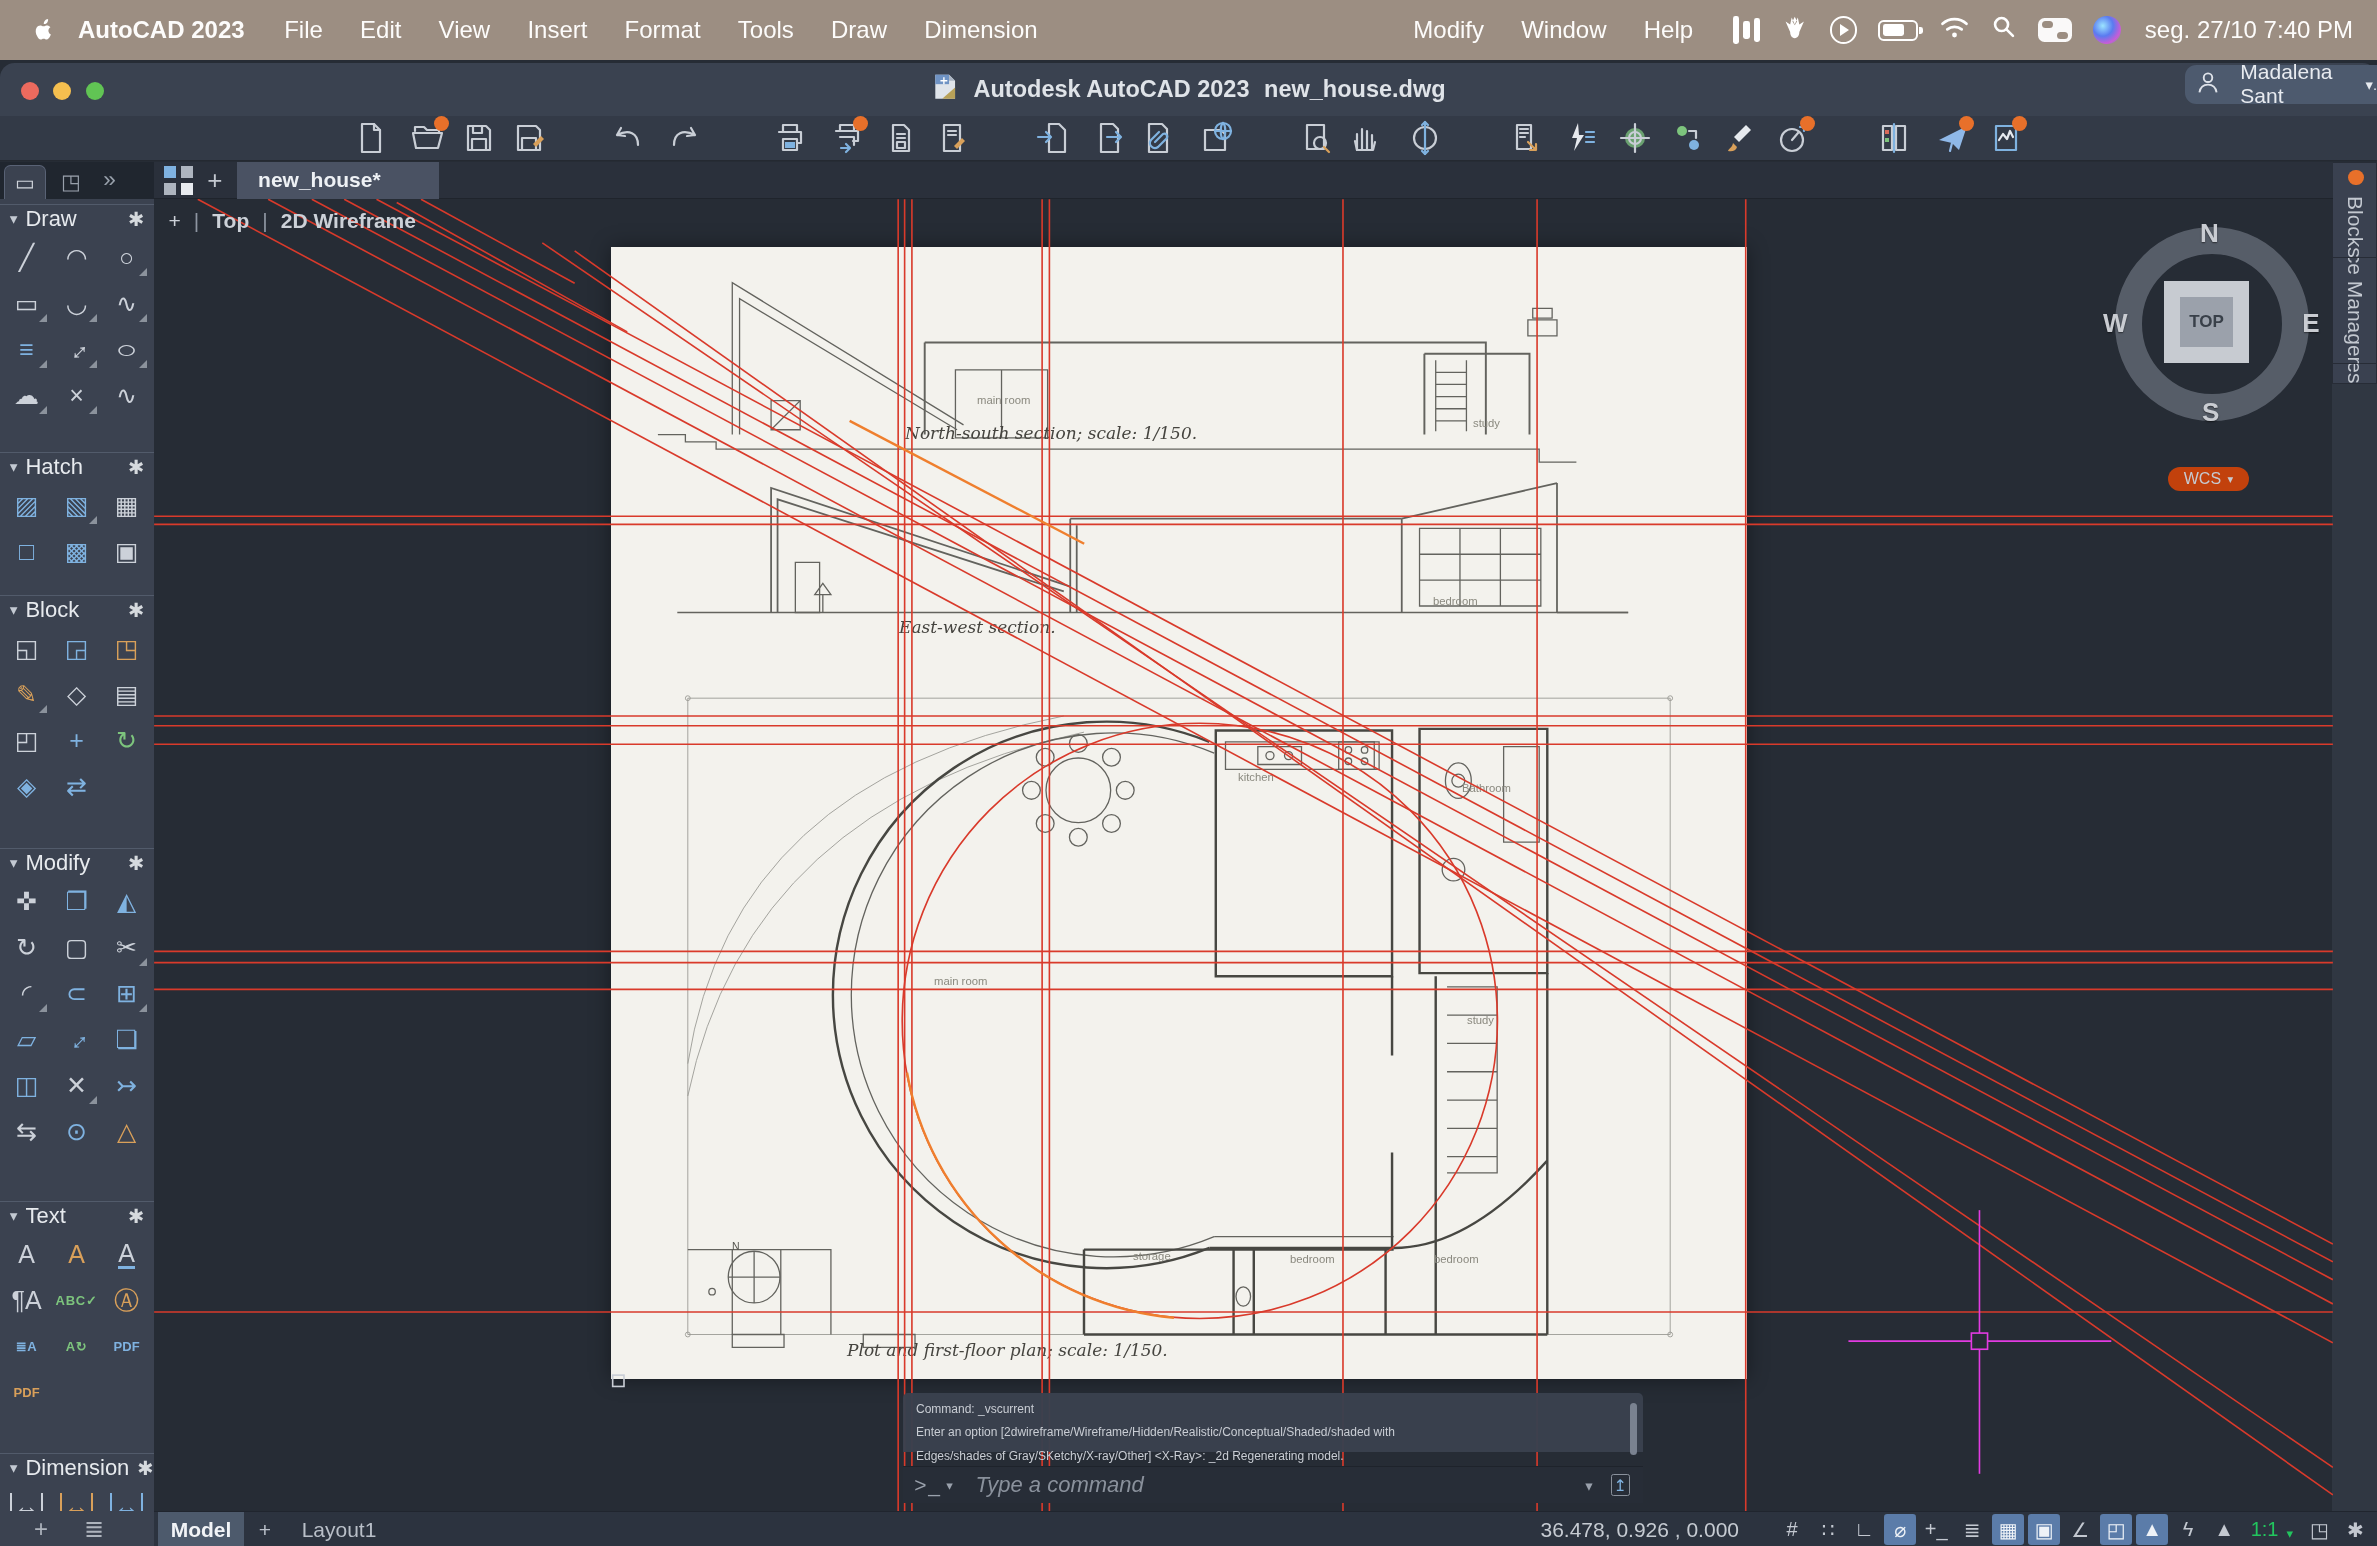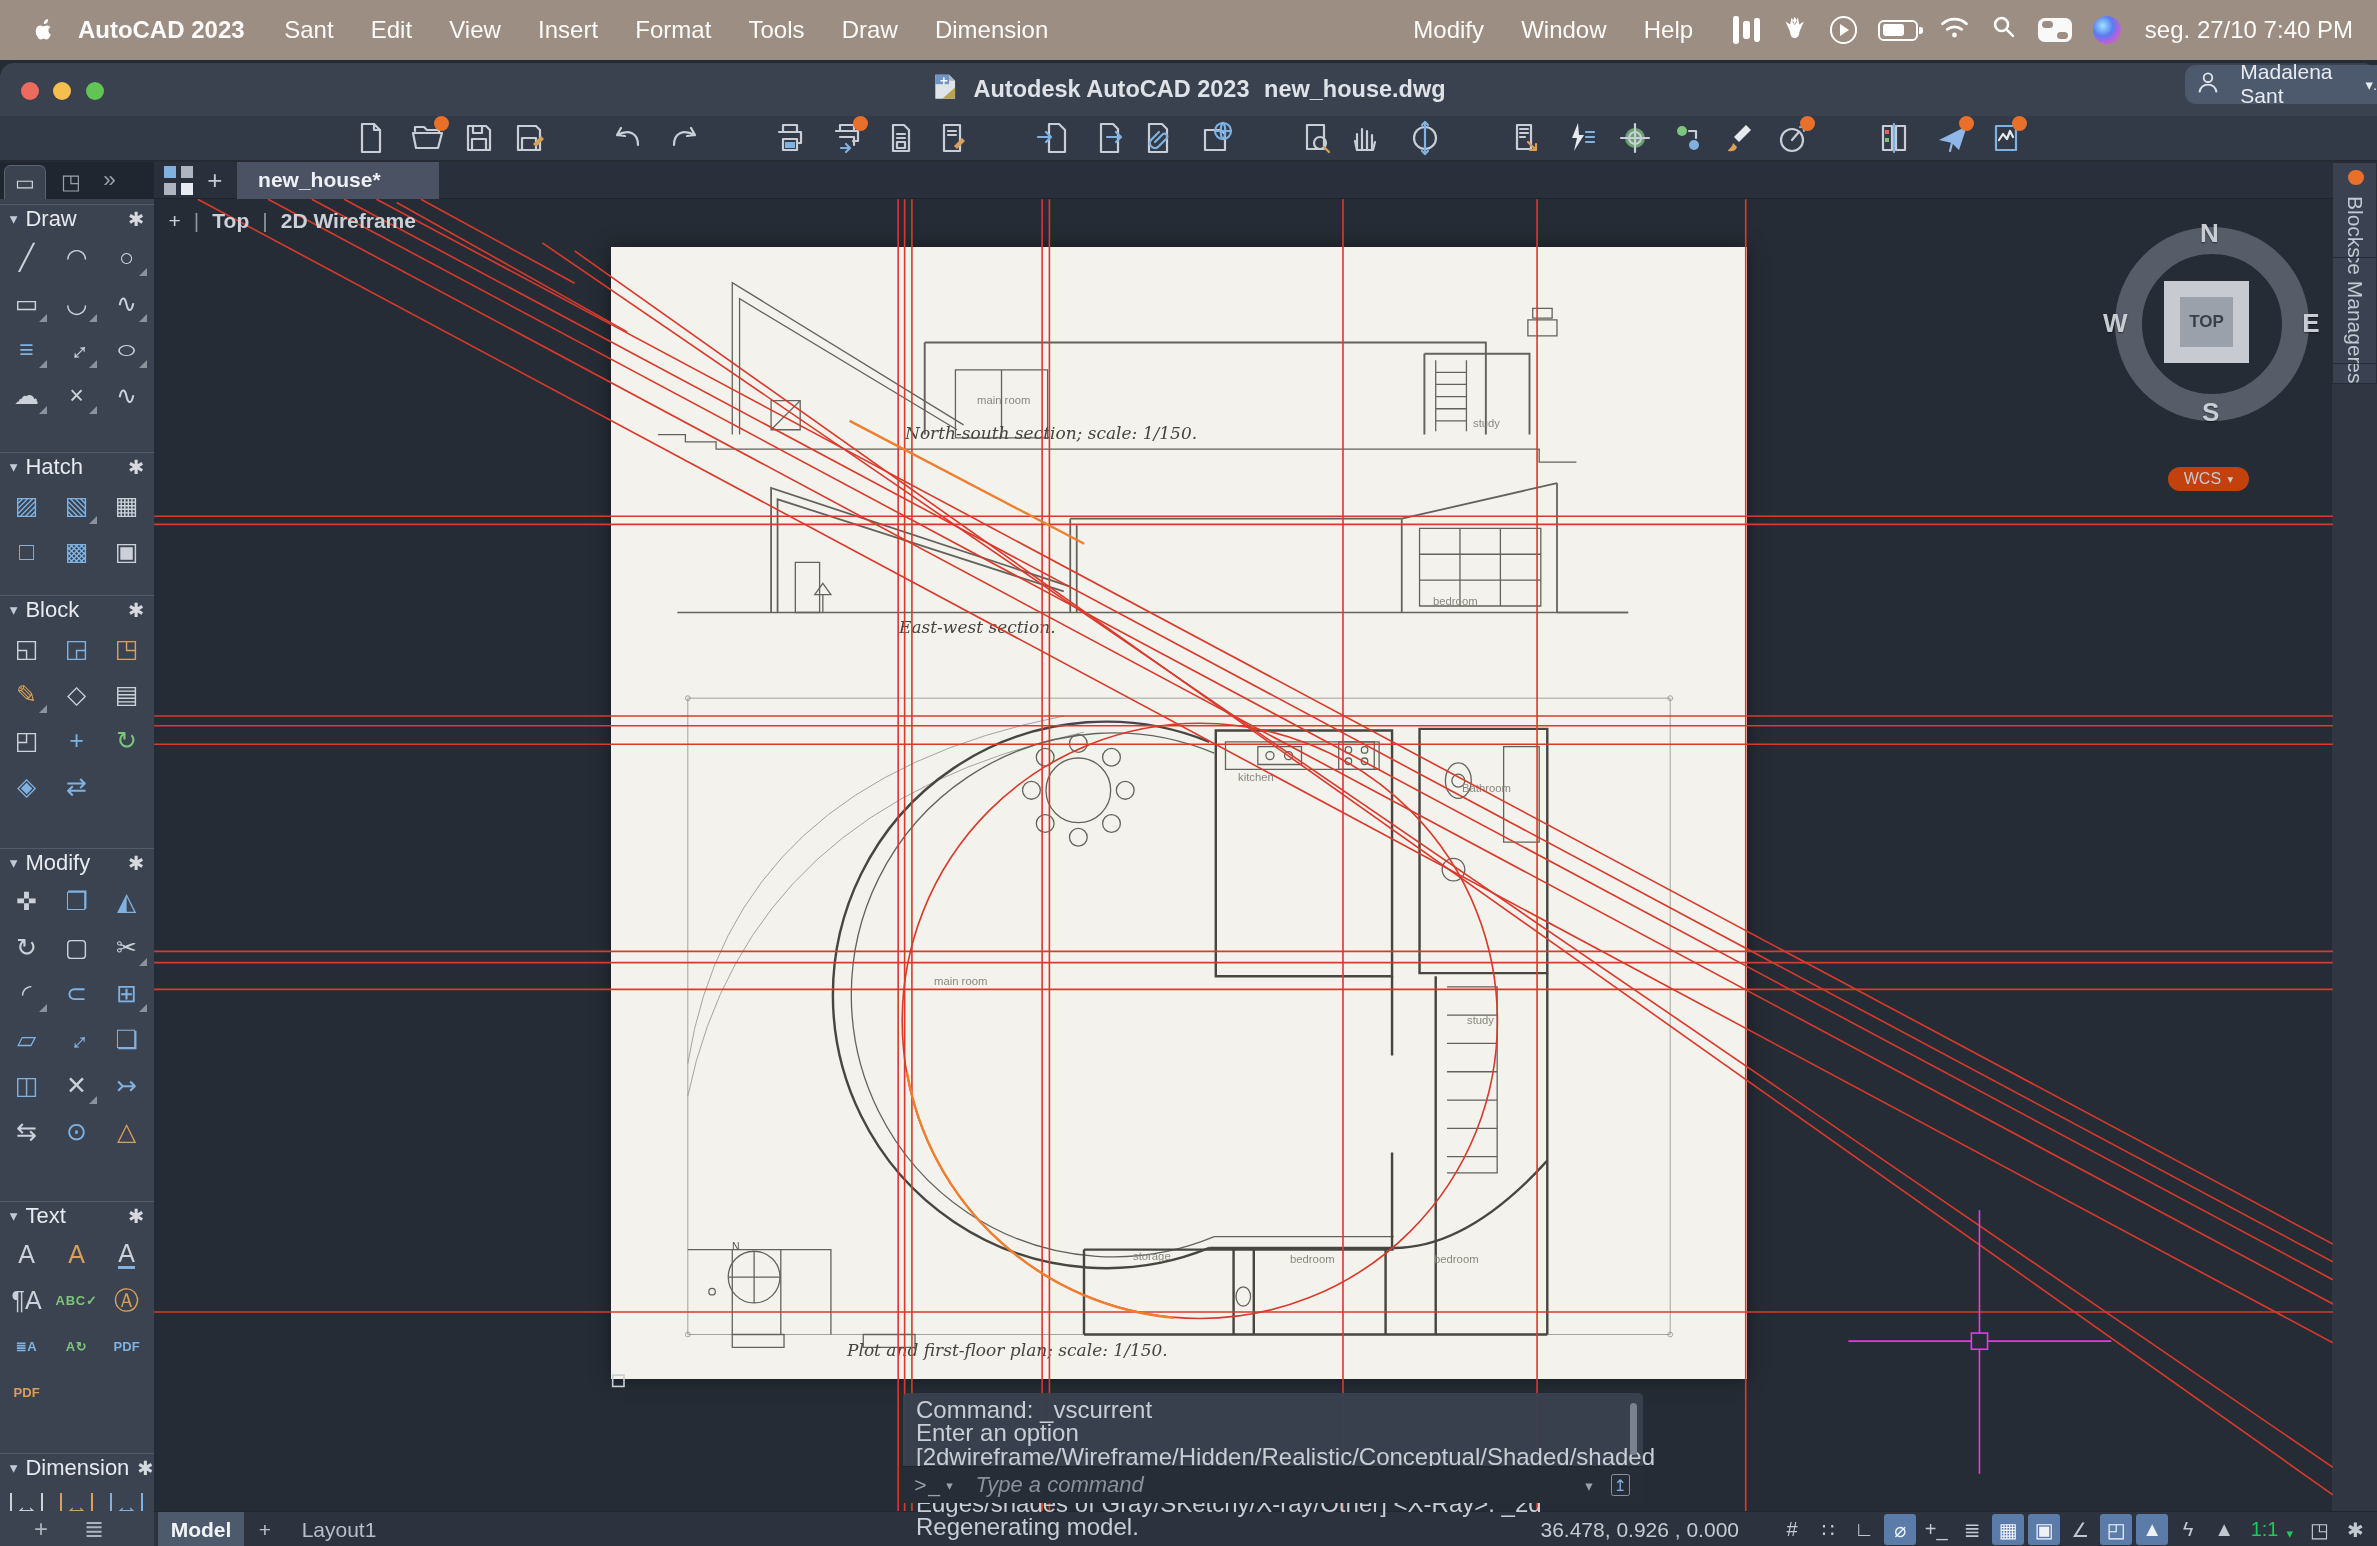--- a/index.html
+++ b/index.html
@@ -100,21 +100,21 @@
   .crosshair rect{stroke:#e23be2;stroke-width:2;fill:none;}
 
   
   .rightstrip{position:absolute;left:2332px;top:162px;width:45px;height:1349px;background:#303742;}
   .vtab{position:absolute;left:0;width:45px;background:#3a4150;border:0.8px solid #272c36;color:#c3c8d0;font-size:21px;writing-mode:vertical-rl;display:flex;align-items:center;justify-content:flex-start;padding-top:14.6px;}
   .vtab .dot{display:none;}
   .vtab.badge .dot{display:block;position:absolute;left:15.4px;top:6.5px;width:15.4px;height:15.4px;border-radius:50%;background:#e8702a;}
   .vtab.badge span{margin-top:18px;}
 
   
-  .cmdhist{position:absolute;left:903px;top:1393px;width:740px;height:73px;background:rgba(58,65,78,.97);border-radius:4.9px 4.9px 0 0;color:#c9cdd4;font-size:24px;padding:4.9px 24px 0 13px;line-height:23.5px;z-index:8;}
+  .cmdhist{position:absolute;left:903px;top:1393px;width:740px;height:59px;background:rgba(58,65,78,.97);border-radius:4.9px 4.9px 0 0;color:#c9cdd4;font-size:12px;padding:4.9px 24px 0 13px;line-height:23.5px;z-index:8;}
   .cmdscroll{position:absolute;right:5.7px;top:9.7px;width:7.3px;height:52px;background:#7a8290;border-radius:4px;}
   .cmdinput{position:absolute;left:903px;top:1466px;width:740px;height:37px;background:#272d37;border-top:0.8px solid #1e232b;display:flex;align-items:center;color:#9aa1ac;font-size:21px;z-index:8;}
   .cmdprompt{margin-left:11.3px;letter-spacing:1.6px;display:flex;align-items:center;gap:4.9px;}
   .cmdprompt .c{font-size:13px;}
   .cmdph{margin-left:21px;font-style:italic;color:#8a919c;font-size:22px;}
   .cmdright{margin-left:auto;display:flex;align-items:center;gap:18px;margin-right:13px;}
   .sharebox{width:19.4px;height:22.6px;border:1.6px solid #8a919c;border-radius:2.4px;display:flex;align-items:center;justify-content:center;color:#7fb2e0;font-size:16px;}
 
   
   .bottombar{position:absolute;left:154px;top:1511px;width:2224px;height:36px;background:#2c333f;border-top:0.8px solid #20252e;}
@@ -136,21 +136,21 @@
 
   <div class="menubar">
     <span class="apple">
       <svg width="24" height="27.5" viewBox="0 0 32 36">
           <path fill="#fff" d="M21.5 8.6c1.5-1.8 1.4-4.2 1.2-4.8-1.8.1-3.6 1.2-4.5 2.5-.8 1.1-1.4 2.7-1.1 4.1 2 .2 3.5-.8 4.4-1.8zM26.6 24.4c-.5 1.2-.8 1.8-1.5 2.9-1 1.6-2.4 3.6-4.2 3.6-1.5 0-2-1-4-1s-2.6 1-4.1 1c-1.7 0-3-1.8-4-3.4C5.9 23.2 5.6 18 7.4 15.3c1.2-1.9 3.1-3 4.9-3 1.8 0 3 1 4.5 1s2.4-1 4.6-1c1.6 0 3.3.9 4.5 2.4-4 2.2-3.3 7.9.7 9.7z"></path>
         </svg>
     </span>
     <span class="appname">AutoCAD 2023</span>
     <div class="mlist">
 
-    <span class="mitem">Sant</span>
+    <span class="mitem">File</span>
         <span class="mitem">Edit</span>
         <span class="mitem">View</span>
         <span class="mitem">Insert</span>
         <span class="mitem">Format</span>
         <span class="mitem">Tools</span>
         <span class="mitem">Draw</span>
         <span class="mitem">Dimension</span>
       </div>
     <div class="mstatus">
       <div class="mlist">

